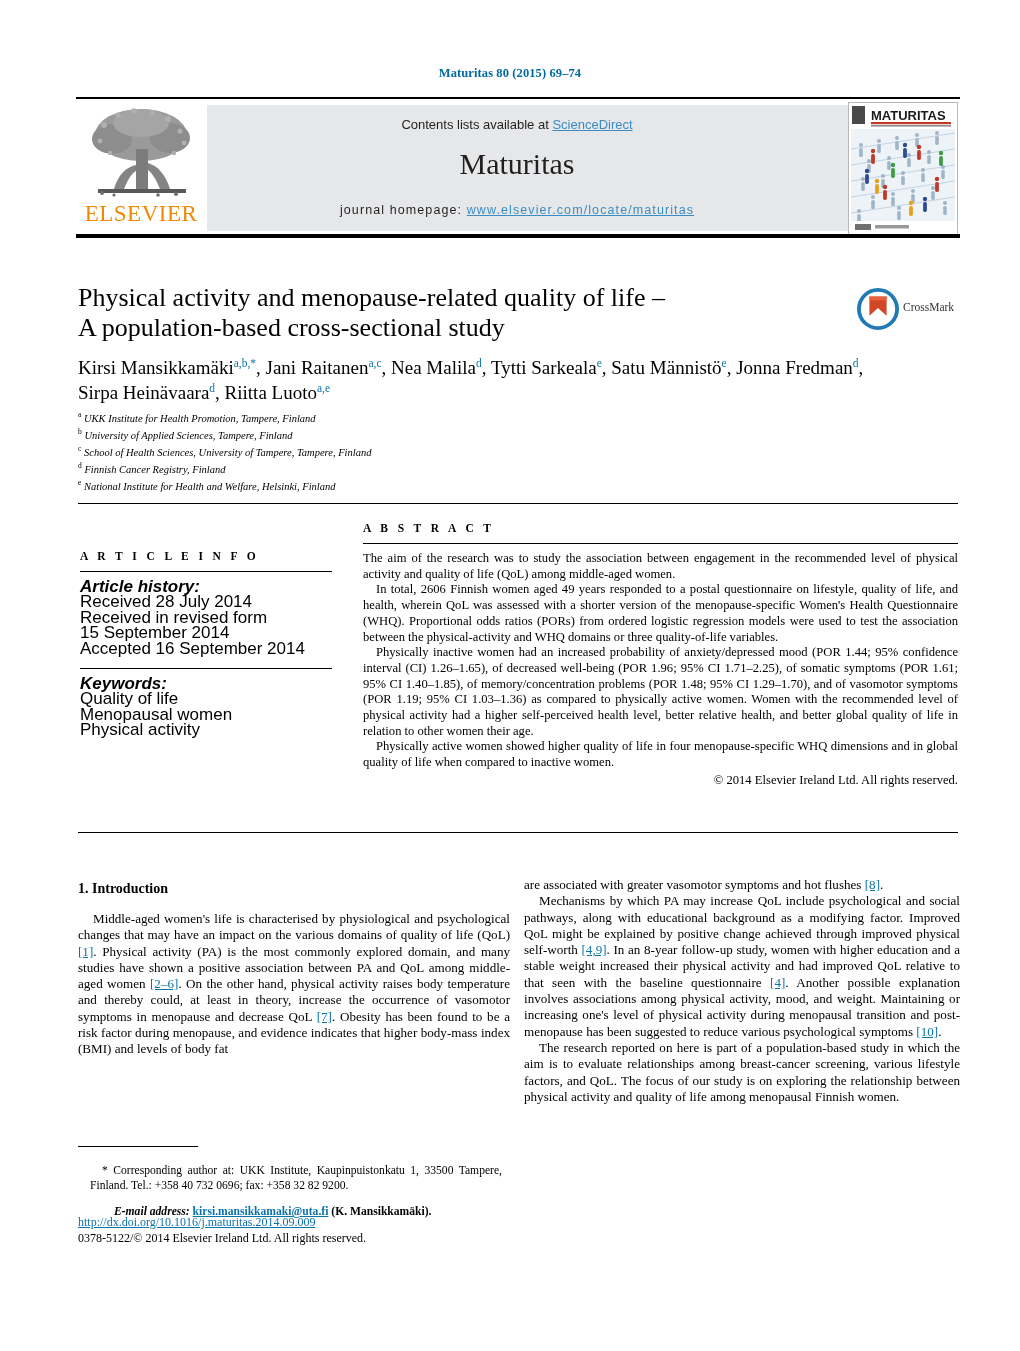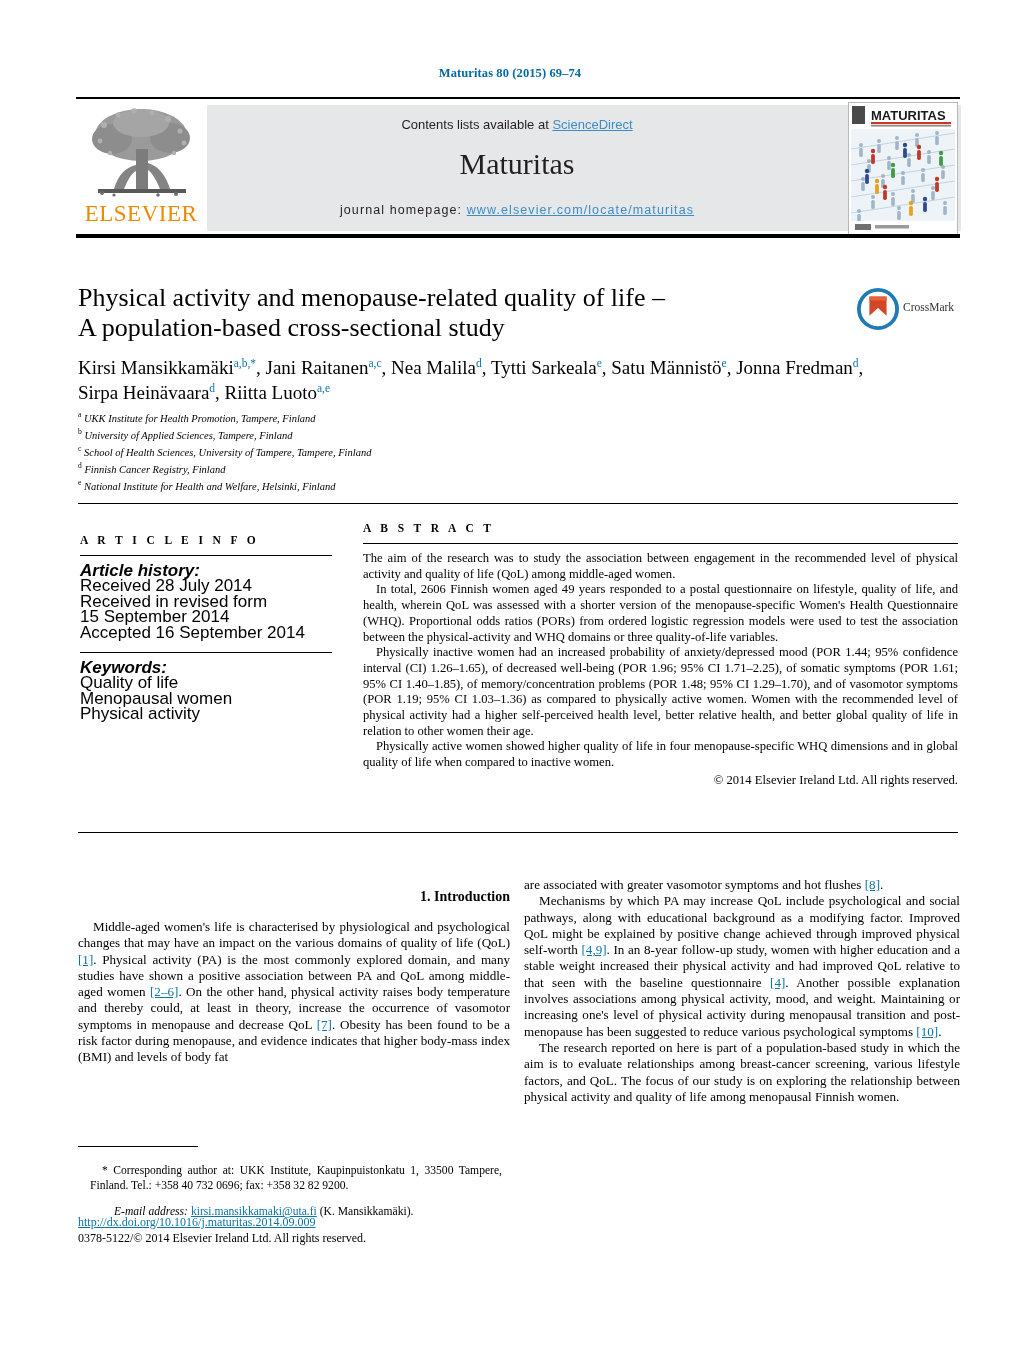--- a/index.html
+++ b/index.html
@@ -78,21 +78,20 @@
     letter-spacing: 0.5px;
     color: #f08800;
   }
 
   .masthead-center {
     position: absolute;
     left: 131px; top: 6px;
     width: 710px;
     height: 126px;
     background: #e6e7e8;
-    padding-left: 44px;
   }
   .contents-line {
     position: absolute;
     left: 0; top: 12px;
     width: 620px;
     text-align: center;
     font-family: "Liberation Sans", sans-serif;
     font-size: 13px;
     color: #231f20;
   }
@@ -200,21 +199,21 @@
   }
   .section-rule-bottom {
     position: absolute;
     left: 78px; top: 832px;
     width: 880px;
     border-top: 0.8px solid #000;
   }
 
   .info-col {
     position: absolute;
-    left: 80px; top: 534px;
+    left: 80px; top: 550px;
     width: 252px;
   }
   .abs-col {
     position: absolute;
     left: 363px; top: 522px;
     width: 595px;
   }
   .sec-head {
     font-family: "Liberation Serif", serif;
     font-weight: bold;
@@ -265,22 +264,21 @@
   }
   .col-right {
     position: absolute;
     left: 524px; top: 877px;
     width: 436px;
   }
   .body-head {
     font-family: "Liberation Serif", serif;
     font-weight: bold;
     font-size: 14px;
-    margin: 12px 0 14px 0;
-    text-align: right;
+    margin: 4px 0 14px 0;
   }
   .body-text {
     font-family: "Liberation Serif", serif;
     font-size: 13.1px;
     line-height: 16.3px;
     text-align: justify;
   }
   .body-text p {
     margin: 0;
     text-indent: 15px;
@@ -298,21 +296,21 @@
     position: absolute;
     left: 78px; top: 1152px;
     width: 436px;
     font-family: "Liberation Serif", serif;
     font-size: 11.6px;
     line-height: 14.6px;
     text-align: justify;
   }
   .footnote p { margin: 12px; }
   .footnote p.star-line { text-indent: 12px; }
-  .footnote p.email-line { text-indent: 24px; margin-top: 1px; }
+  .footnote p.email-line { text-indent: 24px; margin-top: 1px; font-weight: bold; }
   .footnote .em-lbl { font-style: italic; }
   .link { color: #0b73a8; }
 
   .doi-block {
     position: absolute;
     left: 78px; top: 1215px;
     width: 436px;
     font-family: "Liberation Serif", serif;
     font-size: 12px;
     line-height: 15.5px;

